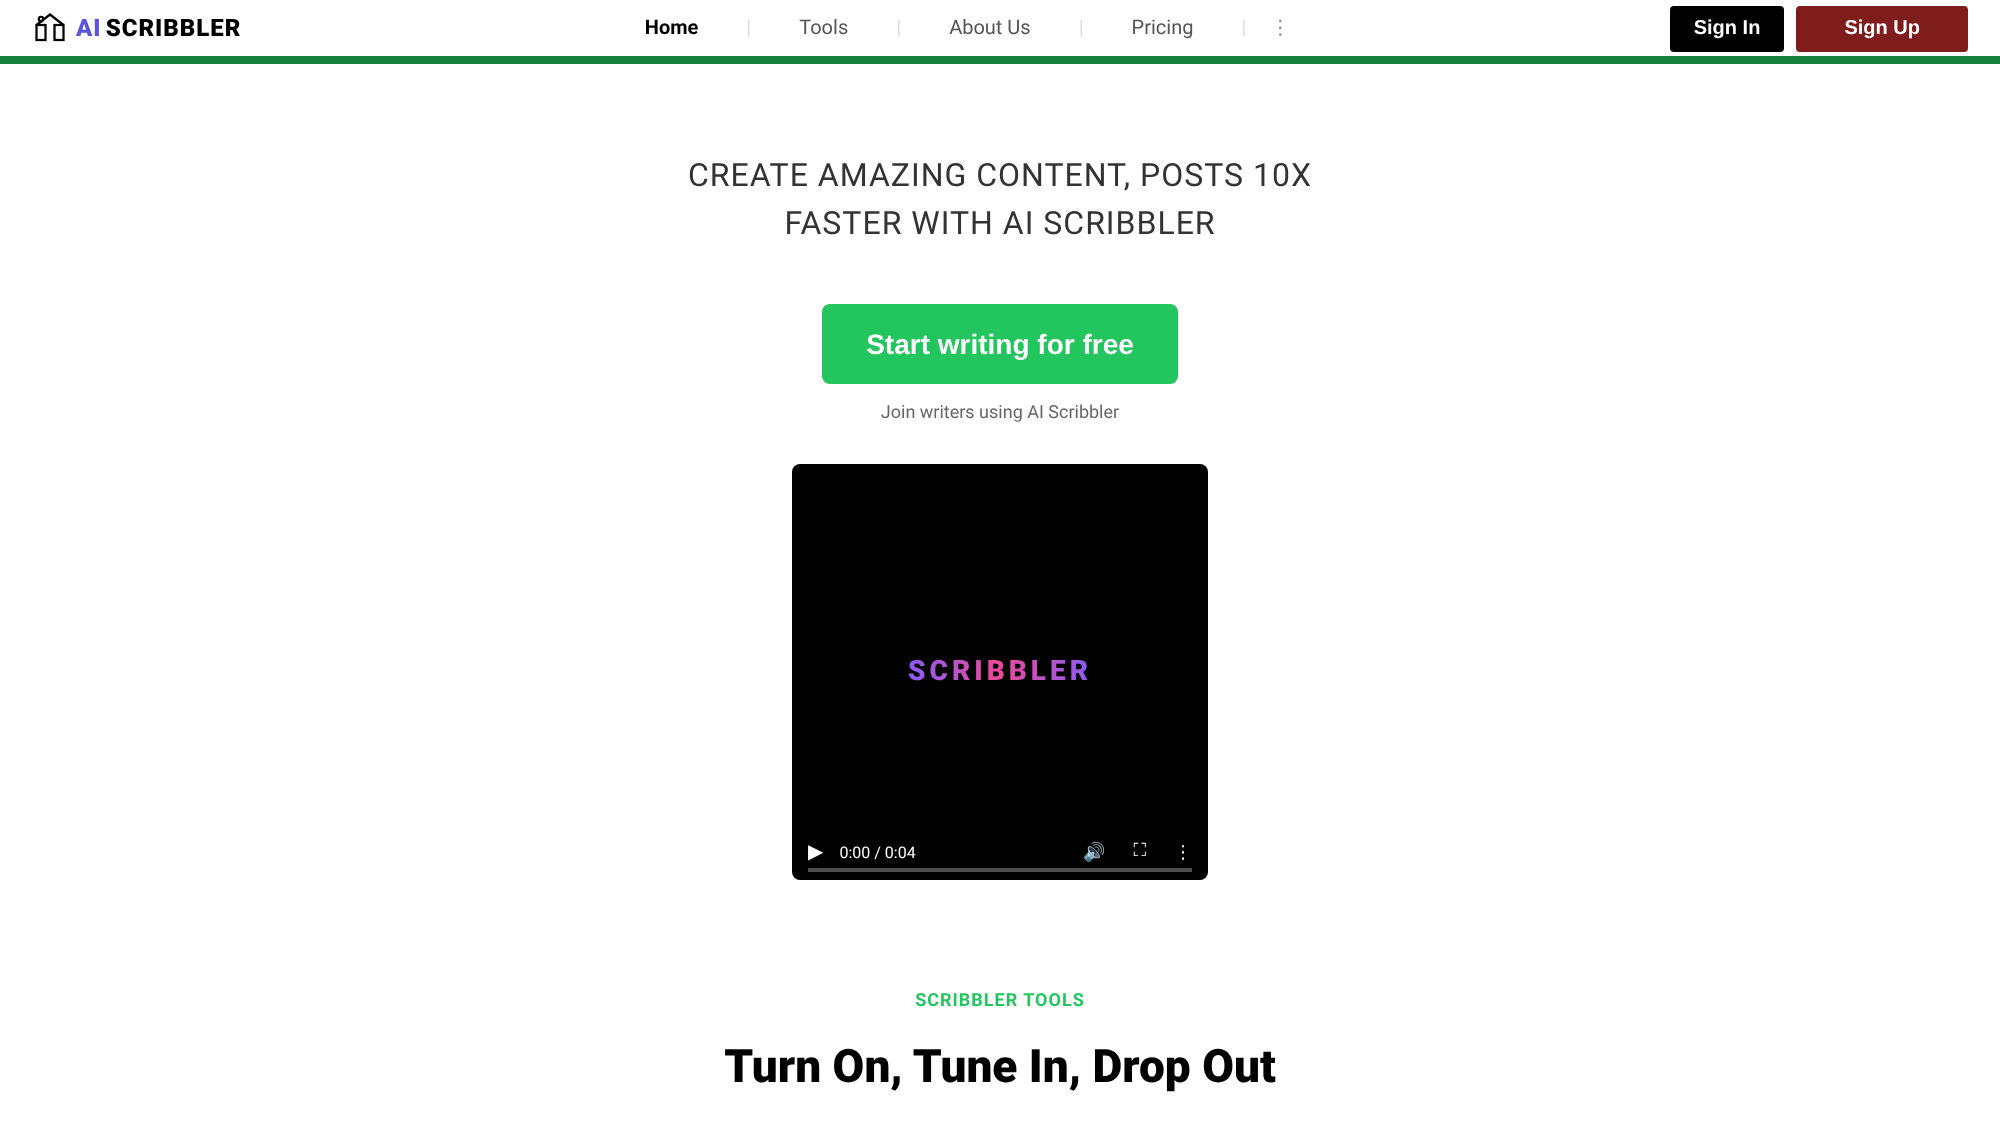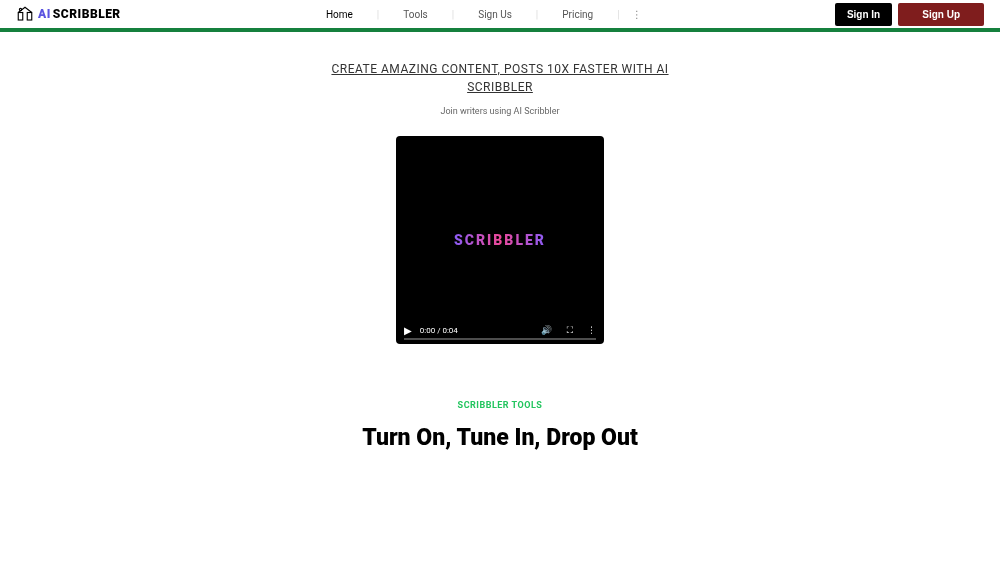--- a/index.html
+++ b/index.html
@@ -64,21 +64,21 @@
     .nav-item {
       font-size: 10px;
       color: #555;
       padding: 0 24px;
       cursor: pointer;
       position: relative;
     }
     
     .nav-item.active {
       color: #000;
-      font-weight: 400;
+      font-weight: 700;
     }
     
     .nav-divider {
       color: #ddd;
       font-size: 10px;
     }
     
     .auth-buttons {
       display: flex;
       gap: 6px;
@@ -120,28 +120,28 @@
     
     .hero-title-black {
       color: #000;
     }
     
     .hero-title-purple {
       color: #6366f1;
     }
     
     .hero-subtitle {
-      font-size: 12px;
+      font-size: 16px;
       color: #333;
+      margin-top: 16px;
       letter-spacing: 0.5px;
       line-height: 1.5;
       max-width: 350px;
       margin-left: auto;
       margin-right: auto;
-      text-decoration: underline;
     }
     
     .cta-button {
       background: #22c55e;
       color: #fff;
       border: none;
       padding: 12px 22px;
       font-size: 14px;
       font-weight: 700;
       cursor: pointer;
@@ -255,35 +255,36 @@
       <span class="logo-ai">AI</span>
       <span class="logo-scribbler">SCRIBBLER</span>
     </div>
   </div>
 
   <nav class="nav">
     <a class="nav-item active">Home</a>
     <span class="nav-divider">|</span>
     <a class="nav-item">Tools</a>
     <span class="nav-divider">|</span>
-    <a class="nav-item">Sign Us</a>
+    <a class="nav-item">About Us</a>
     <span class="nav-divider">|</span>
     <a class="nav-item">Pricing</a>
     <span class="nav-divider">|</span>
     <span class="nav-item" style="padding:0 12px;color:#888;">⋮</span>
   </nav>
 
   <div class="auth-buttons">
     <button class="btn-signin">Sign In</button>
     <button class="btn-signup">Sign Up</button>
   </div>
 </header>
 
 <section class="hero">
   <p class="hero-subtitle">CREATE AMAZING CONTENT, POSTS 10X FASTER WITH AI SCRIBBLER</p>
+  <button class="cta-button">Start writing for free</button>
   <p class="cta-caption">Join writers using AI Scribbler</p>
   
   <div class="video-container">
     <div class="video-logo">SCRIBBLER</div>
     <div class="video-controls">
       <span class="play-icon">▶</span>
       <span class="video-time">
         <span>0:00</span> / <span>0:04</span>
       </span>
       <div class="video-controls-right">

